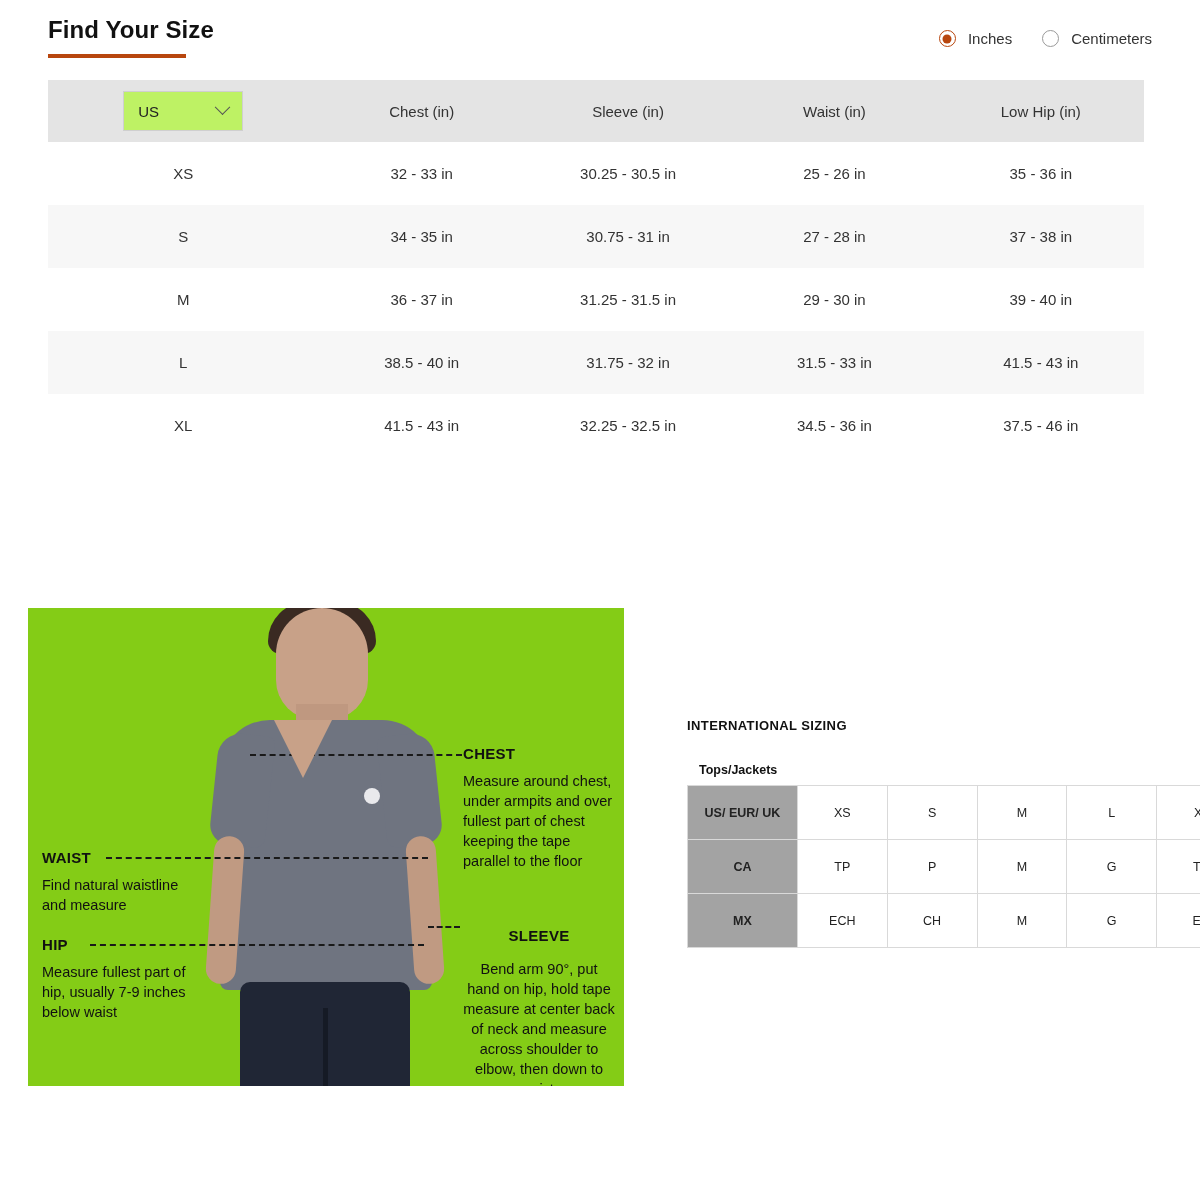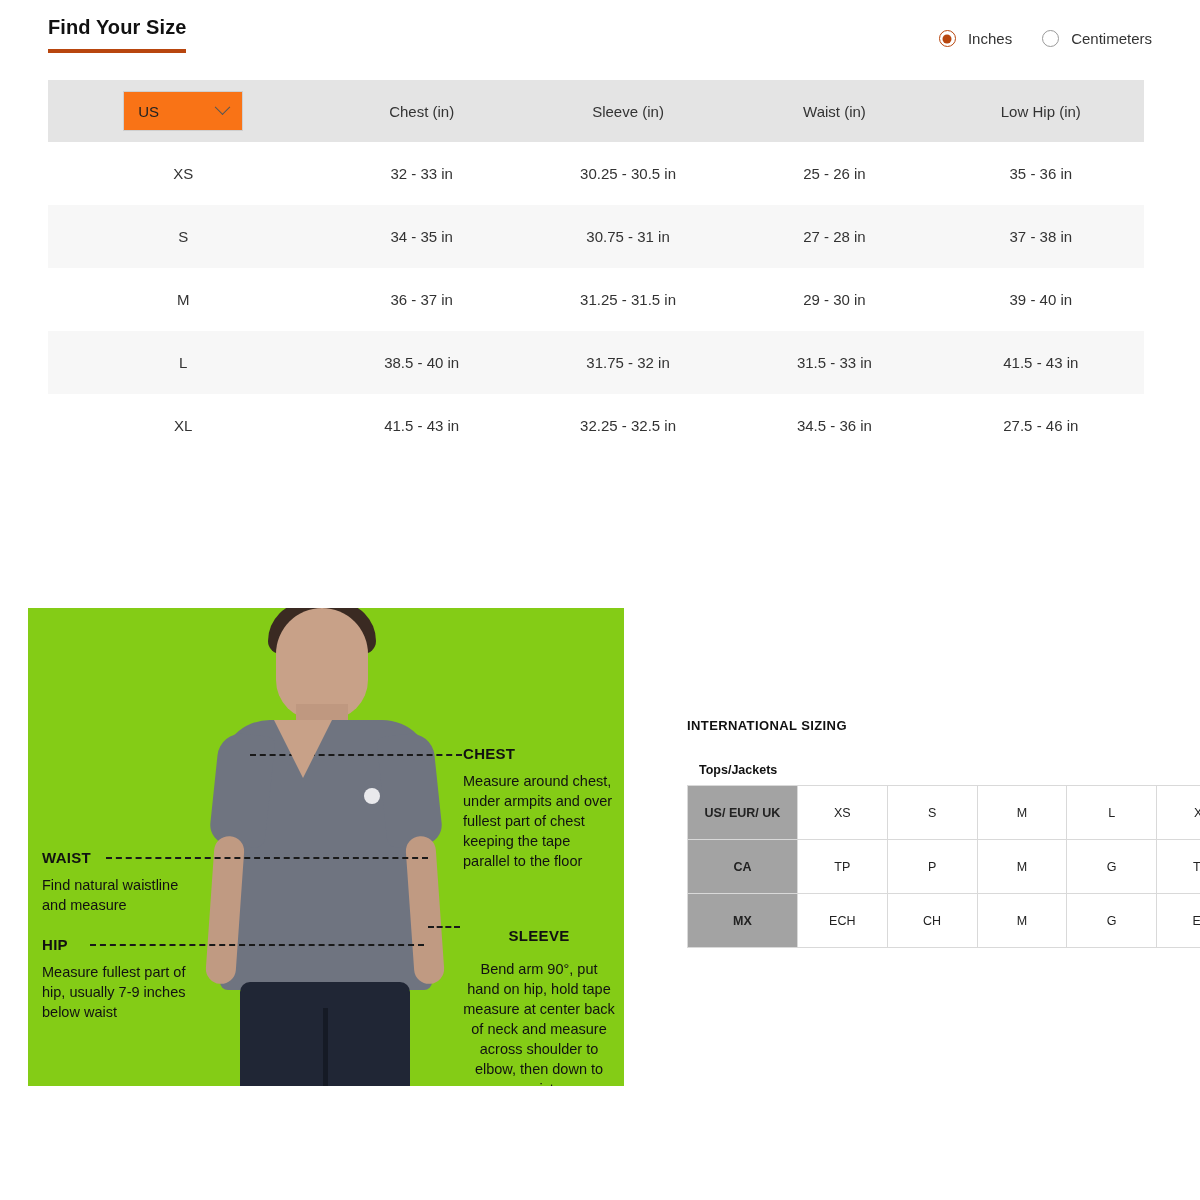--- a/index.html
+++ b/index.html
@@ -14,21 +14,21 @@
 
   .page { position: relative; width: 1200px; height: 1200px; }
 
   
   .header {
     position: absolute;
     top: 16px; left: 48px; right: 48px;
     height: 48px;
   }
   .title {
-    font-size: 20px;
+    font-size: 24px;
     font-weight: bold;
     color: #111;
     letter-spacing: 0.1px;
   }
   .title-underline {
     margin-top: 10px;
     width: 138px;
     height: 4px;
     background: #b8460e;
   }
@@ -89,21 +89,21 @@
   .size-table td.tall { line-height: 44px; }
   .col-size { width: 270px; }
   .col-data { width: 206px; }
 
   .unit-select {
     display: inline-flex;
     align-items: center;
     justify-content: space-between;
     width: 120px;
     height: 40px;
-    background: #f97316;
+    background: #bef264;
     border: 1px solid #cfcfcf;
     padding: 0 14px;
     font-size: 15px;
     color: #222;
   }
   .chev {
     width: 11px; height: 11px;
     border-right: 1.6px solid #555;
     border-bottom: 1.6px solid #555;
     transform: rotate(45deg) translate(-3px,-3px);
@@ -321,21 +321,21 @@
         <td>38.5 - 40 in</td>
         <td>31.75 - 32 in</td>
         <td>31.5 - 33 in</td>
         <td>41.5 - 43 in</td>
       </tr>
       <tr>
         <td>XL</td>
         <td>41.5 - 43 in</td>
         <td class="tall">32.25 - 32.5 in</td>
         <td>34.5 - 36 in</td>
-        <td>27.5 - 46 in</td>
+        <td>37.5 - 46 in</td>
       </tr>
     </tbody>
   </table>
 
   <div class="diagram">
     <div class="model">
       <div class="m-hair"></div>
       <div class="m-head"></div>
       <div class="m-neck"></div>
       <div class="m-shirt"></div>

